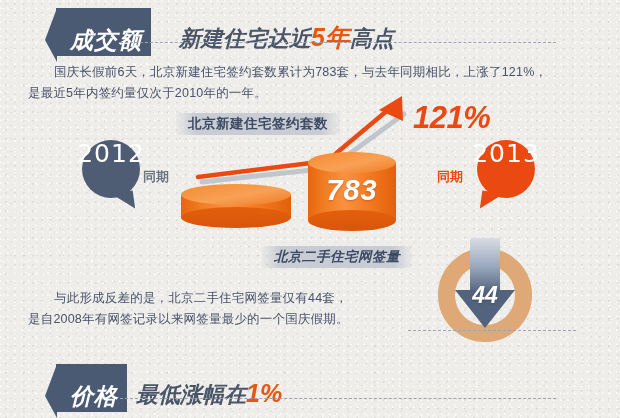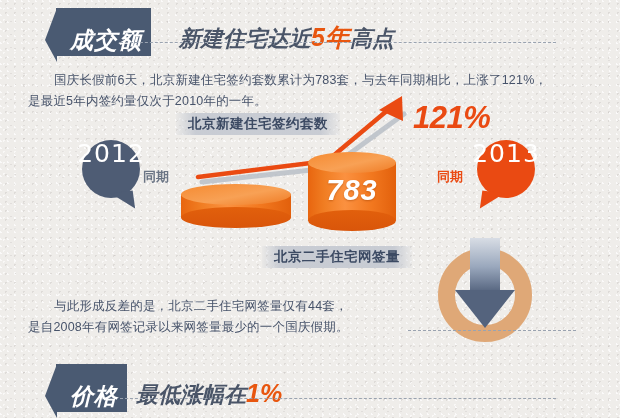--- a/index.html
+++ b/index.html
@@ -88,21 +88,21 @@
   }
 
   
   .para {
     position: absolute;
     color: #47536a;
     font-size: 12.5px;
     line-height: 21px;
     letter-spacing: 0.2px;
   }
-  .para .ind { padding-left: 26px; display: block; margin-top: 8px; }
+  .para .ind { padding-left: 26px; display: block; }
 
   
   .chip {
     position: absolute;
     background: linear-gradient(to right, rgba(205,208,214,0.15), rgba(198,202,210,0.95) 12%, rgba(198,202,210,0.95) 88%, rgba(205,208,214,0.15));
     color: #3c4a63;
     font-size: 13.5px;
     font-weight: bold;
     line-height: 22px;
     padding: 0 12px;
@@ -277,26 +277,27 @@
     <div class="tip"></div>
   </div>
   <div class="sidelbl" style="left:143px; top:168px; color:#6b7585;">同期</div>
 
   <div class="bubble bubble-orange" style="left:477px; top:140px; width:58px; height:58px;">
     <span>2013</span>
     <div class="tip"></div>
   </div>
   <div class="sidelbl" style="left:437px; top:168px; color:#ea4a12;">同期</div>
 
-  <div class="chip" style="left:262px; top:246px;">北京二手住宅网签量</div>
+  <div class="chip" style="left:262px; top:246px;font-style:italic;">北京二手住宅网签量</div>
 
   <div class="ring" style="left:438px; top:248px; width:94px; height:94px;"></div>
   <div class="downarrow" style="left:455px; top:238px; width:60px; height:90px;">
     <div class="shaft"></div>
     <div class="head"></div>
+    <div class="val">44</div>
   </div>
   <div class="dashline" style="left:408px; top:330px; width:168px;"></div>
 
   <div class="para" style="left:28px; top:288px; width:400px;">
     <span class="ind">与此形成反差的是，北京二手住宅网签量仅有44套，</span>
     <span>是自2008年有网签记录以来网签量最少的一个国庆假期。</span>
   </div>
 
   <div class="sec-head" style="left:56px; top:364px;">
     <div class="tag">价格</div>

